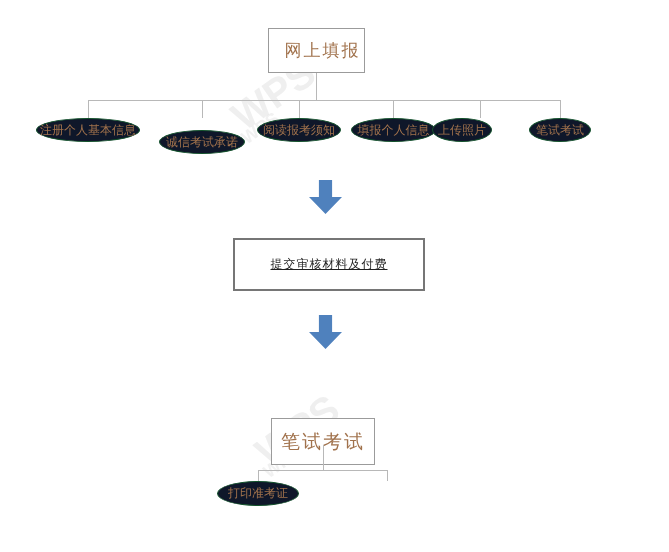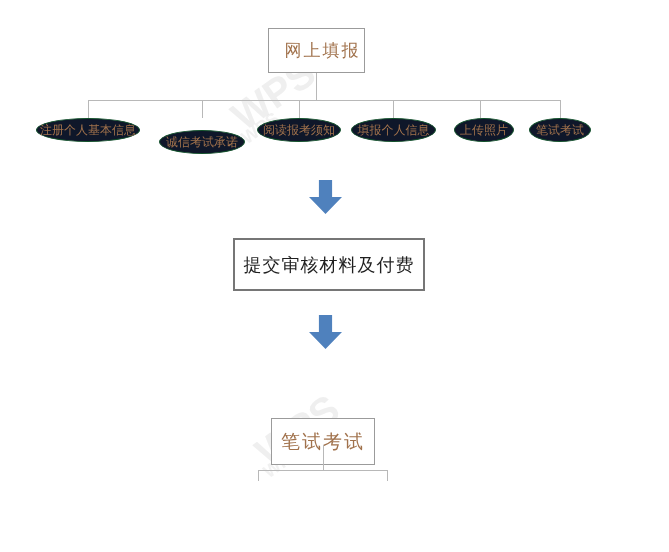--- a/index.html
+++ b/index.html
@@ -39,22 +39,23 @@
   .rect-node.title-bottom { font-size: 19px; }
 
   .mid-node {
     position: absolute;
     background: #ffffff;
     border: 2px solid #767676;
     display: flex;
     align-items: center;
     justify-content: center;
     color: #1f1f1f;
-    font-size: 18px;
+    font-size: 12px;
     letter-spacing: 1px;
+    text-decoration: underline;
   }
 
   .oval {
     position: absolute;
     background: #0f172a;
     border: 1px solid #14532d;
     border-radius: 50%;
     display: flex;
     align-items: center;
     justify-content: center;
@@ -94,30 +95,31 @@
   <div class="line" style="left:202px; top:100px; width:1px; height:18px;"></div>
   <div class="line" style="left:299px; top:100px; width:1px; height:18px;"></div>
   <div class="line" style="left:393px; top:100px; width:1px; height:18px;"></div>
   <div class="line" style="left:480px; top:100px; width:1px; height:18px;"></div>
   <div class="line" style="left:560px; top:100px; width:1px; height:18px;"></div>
 
   <div class="oval" style="left:36px; top:118px; width:104px; height:24px;">注册个人基本信息</div>
   <div class="oval" style="left:159px; top:130px; width:86px; height:24px;">诚信考试承诺</div>
   <div class="oval" style="left:257px; top:118px; width:84px; height:24px;">阅读报考须知</div>
   <div class="oval" style="left:351px; top:118px; width:85px; height:24px;">填报个人信息</div>
-  <div class="oval" style="left:454px; top:118px; width:60px; height:24px;">上传照片</div>
+  <div class="oval" style="left:432px; top:118px; width:60px; height:24px;">上传照片</div>
   <div class="oval" style="left:529px; top:118px; width:62px; height:24px;">笔试考试</div>
 
   <div class="down-arrow" style="left:309px; top:180px;"></div>
 
   <div class="mid-node" style="left:233px; top:238px; width:192px; height:53px;">提交审核材料及付费</div>
 
   <div class="down-arrow" style="left:309px; top:315px;"></div>
 
   <div class="rect-node title-bottom" style="left:271px; top:398px; width:104px; height:47px;margin-top:20px;">笔试考试</div>
 
   <div class="line" style="left:323px; top:445px; width:1px; height:25px;"></div>
   <div class="line" style="left:258px; top:470px; width:130px; height:1px;"></div>
   <div class="line" style="left:258px; top:470px; width:1px; height:11px;"></div>
   <div class="line" style="left:387px; top:470px; width:1px; height:11px;"></div>
 
+  <div class="oval" style="left:217px; top:481px; width:82px; height:25px;">打印准考证</div>
 
 </div>
 
 </body></html>

